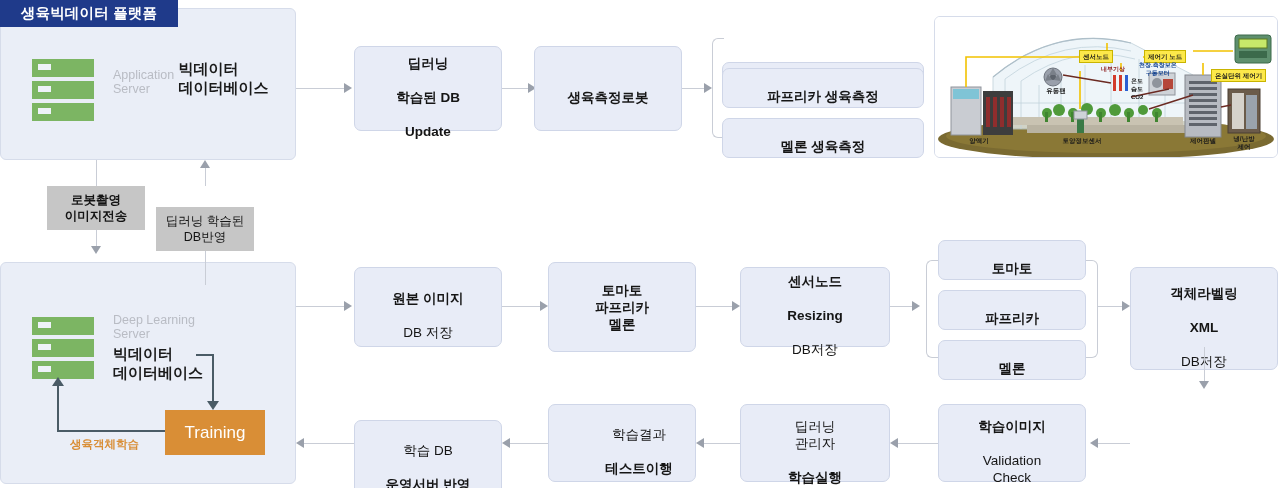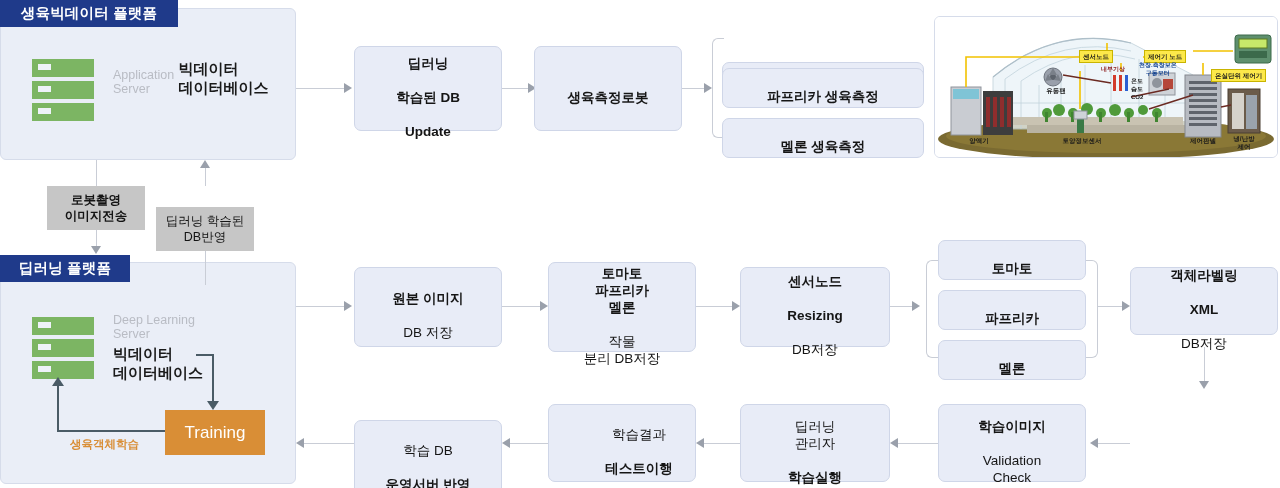--- a/index.html
+++ b/index.html
@@ -90,23 +90,20 @@
     <rect x="8" y="51" width="13" height="6" fill="#eef2f9"></rect>
   </svg>
   <div class="abs" style="left:113px;top:57px;width:160px;">
     <div class="srv-sub" style="white-space: pre-line; display: inline-block;">Application
 Server</div>
     <div class="srv-title" style="white-space: pre-line; display: inline-block;">빅데이터
 데이터베이스</div>
   </div>
 
   <div class="abs panel" style="left:0px;top:262px;width:296px;height:222px;"></div>
-  <div class="abs banner" style="left:0px;top:255px;width:130px;height:27px;">
-    <span>딥러닝 플랫폼</span>
-  </div>
 
   <svg class="abs server" style="left:30px;top:315px;" width="66" height="66" viewBox="0 0 66 66">
     <rect x="2" y="2" width="62" height="18" fill="#7cb563"></rect>
     <rect x="2" y="24" width="62" height="18" fill="#7cb563"></rect>
     <rect x="2" y="46" width="62" height="18" fill="#7cb563"></rect>
     <rect x="8" y="7" width="13" height="6" fill="#eef2f9"></rect>
     <rect x="8" y="29" width="13" height="6" fill="#eef2f9"></rect>
     <rect x="8" y="51" width="13" height="6" fill="#eef2f9"></rect>
   </svg>
   <div class="abs" style="left:113px;top:313px;width:170px;">
@@ -328,22 +325,20 @@
   </div>
 
   <div class="abs hline" style="left:502px;top:306px;width:38px;"></div>
   <div class="abs arrow-r" style="left:540px;top:301px;"></div>
 
   <div class="abs box" style="left:548px;top:262px;width:148px;height:90px;">
     <div class="t">
       <b style="white-space: pre-line; display: inline-block;">토마토
 파프리카
 멜론</b><br>
-      <span class="n" style="white-space: pre-line; display: inline-block;">작물
-분리 DB저장</span>
     </div>
   </div>
 
   <div class="abs hline" style="left:696px;top:306px;width:36px;"></div>
   <div class="abs arrow-r" style="left:732px;top:301px;"></div>
 
   <div class="abs box" style="left:740px;top:267px;width:150px;height:80px;">
     <div class="t">
       <b>센서노드</b><br>
       <b>Resizing</b><br>
@@ -369,21 +364,21 @@
   </div>
   <div class="abs box" style="left:938px;top:340px;width:148px;height:40px;">
     <div class="t">
       <b>멜론</b>
     </div>
   </div>
 
   <div class="abs hline" style="left:1098px;top:306px;width:24px;"></div>
   <div class="abs arrow-r" style="left:1122px;top:301px;"></div>
 
-  <div class="abs box" style="left:1130px;top:267px;width:148px;height:68px;">
+  <div class="abs box" style="left:1130px;top:267px;width:148px;height:103px;">
     <div class="t">
       <b>객체라벨링</b><br>
       <b>XML</b><br>
       <span class="n">DB저장</span>
     </div>
   </div>
 
   <div class="abs vline" style="left:1204px;top:347px;height:34px;"></div>
   <div class="abs arrow-d" style="left:1199px;top:381px;"></div>
 

